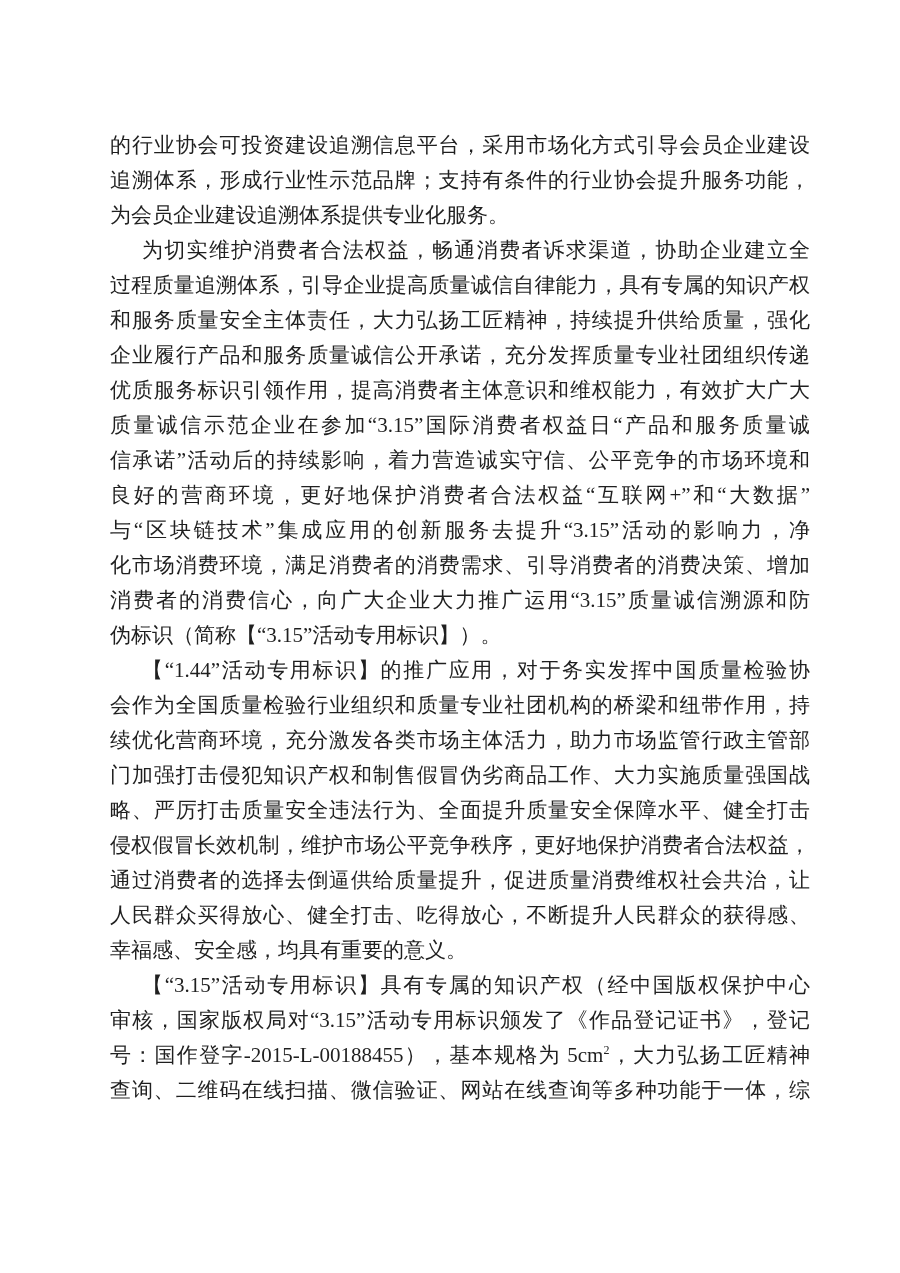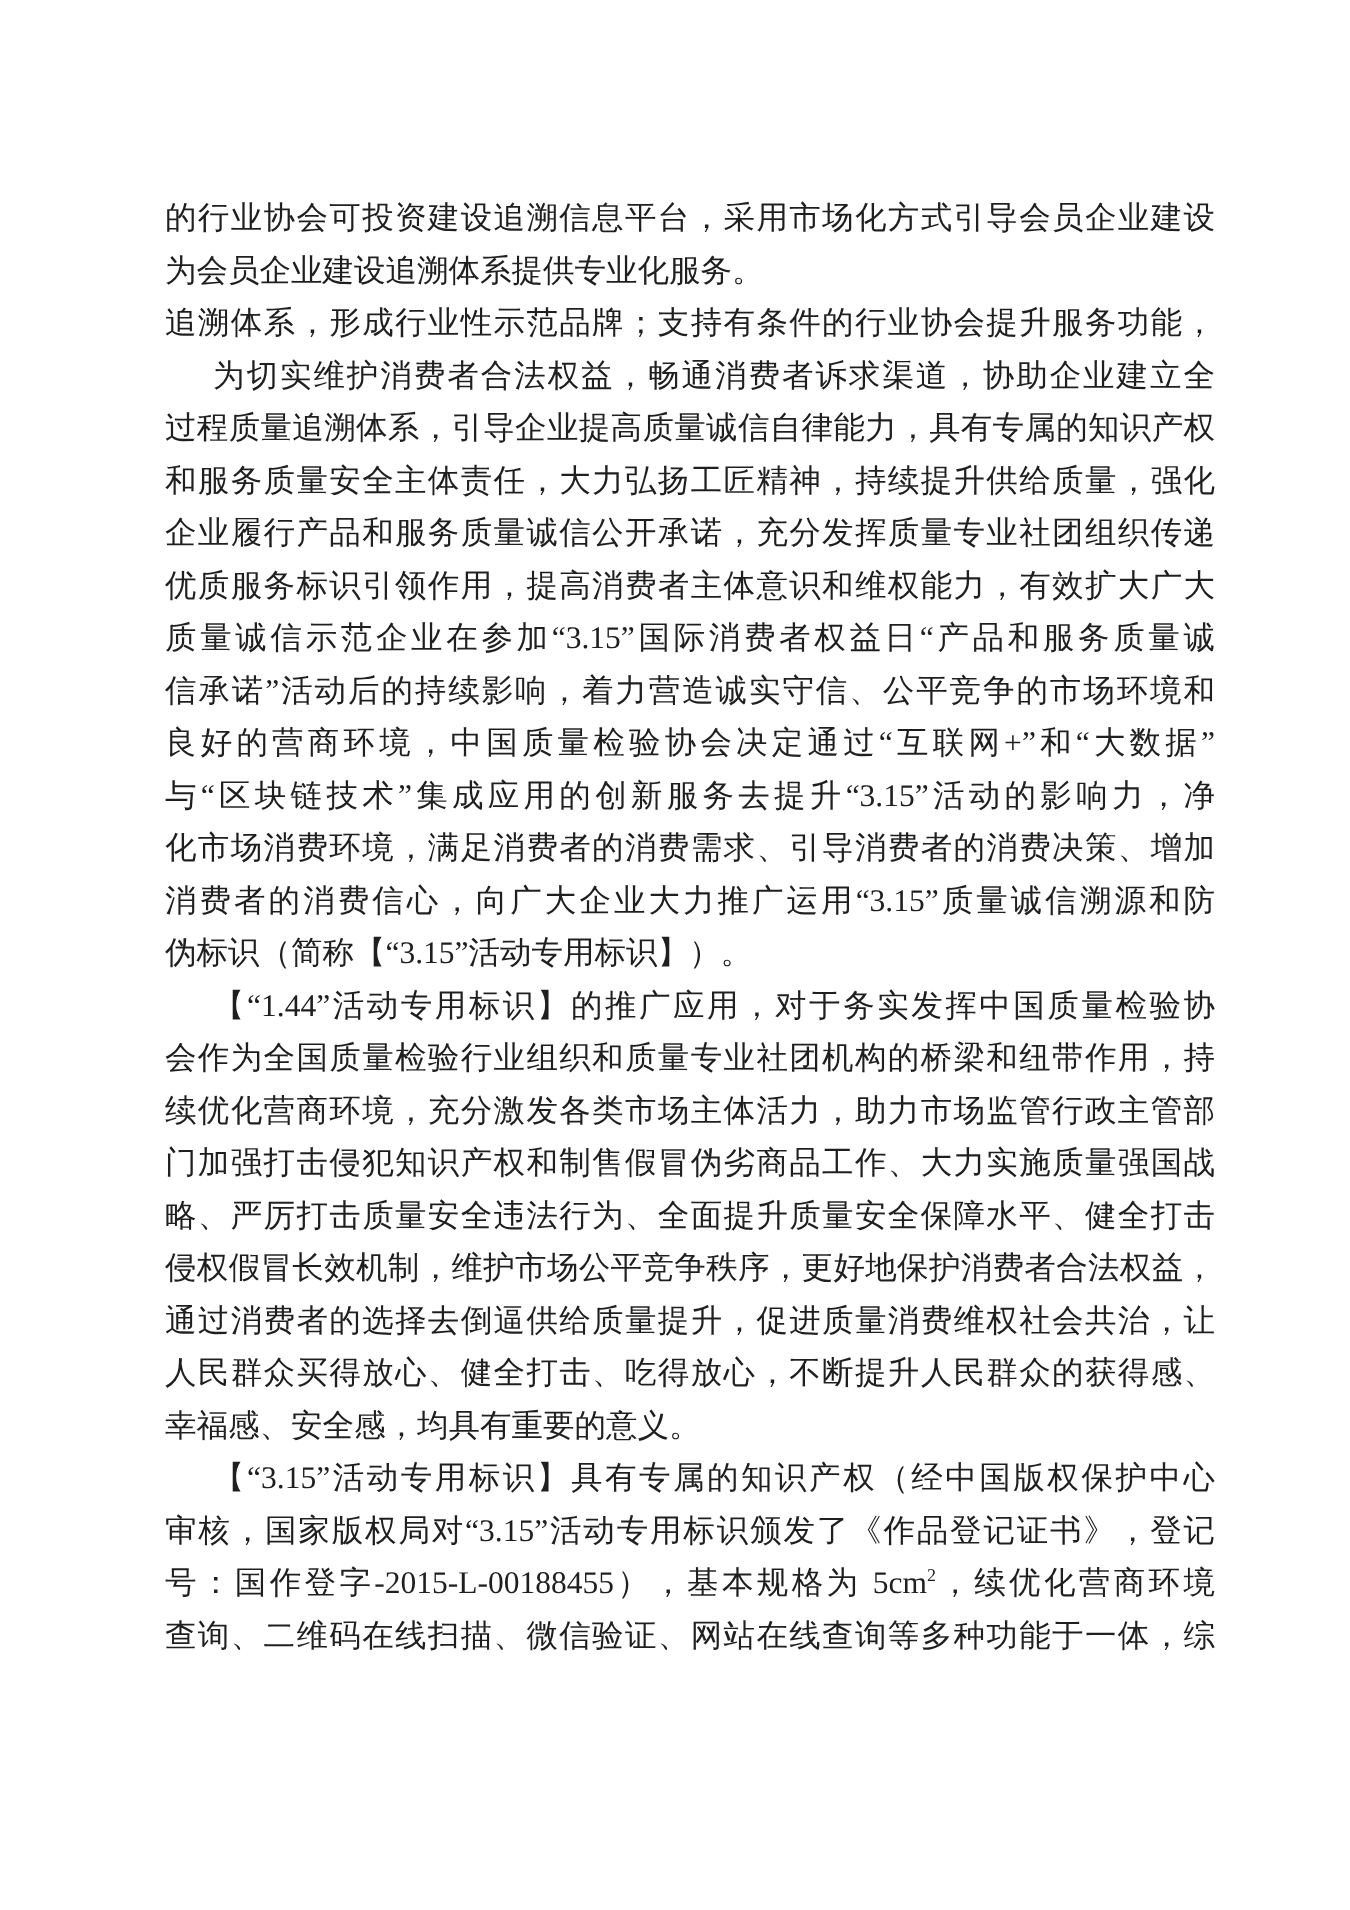--- a/index.html
+++ b/index.html
@@ -61,47 +61,47 @@
     transform: translateY(-1px);
   }
 </style>
 </head>
 <body>
 
 <div class="page">
 
   <div class="text-block">
     <div class="line">的行业协会可投资建设追溯信息平台，采用市场化方式引导会员企业建设</div>
+    <div class="line">追溯体系，形成行业性示范品牌；支持有条件的行业协会提升服务功能，</div>
     <div class="line end">为会员企业建设追溯体系提供专业化服务。</div>
-    <div class="line">追溯体系，形成行业性示范品牌；支持有条件的行业协会提升服务功能，</div>
     <div class="line indent">为切实维护消费者合法权益，畅通消费者诉求渠道，协助企业建立全</div>
     <div class="line">过程质量追溯体系，引导企业提高质量诚信自律能力，具有专属的知识产权</div>
     <div class="line">和服务质量安全主体责任，大力弘扬工匠精神，持续提升供给质量，强化</div>
     <div class="line">企业履行产品和服务质量诚信公开承诺，充分发挥质量专业社团组织传递</div>
     <div class="line">优质服务标识引领作用，提高消费者主体意识和维权能力，有效扩大广大</div>
     <div class="line">质量诚信示范企业在参加“3.15”国际消费者权益日“产品和服务质量诚</div>
     <div class="line">信承诺”活动后的持续影响，着力营造诚实守信、公平竞争的市场环境和</div>
-    <div class="line">良好的营商环境，中国质量检验协会决定通过“互联网+”和“大数据”</div>
+    <div class="line">良好的营商环境，更好地保护消费者合法权益“互联网+”和“大数据”</div>
     <div class="line">与“区块链技术”集成应用的创新服务去提升“3.15”活动的影响力，净</div>
     <div class="line">化市场消费环境，满足消费者的消费需求、引导消费者的消费决策、增加</div>
     <div class="line">消费者的消费信心，向广大企业大力推广运用“3.15”质量诚信溯源和防</div>
     <div class="line end">伪标识（简称【“3.15”活动专用标识】）。</div>
     <div class="line indent">【“1.44”活动专用标识】的推广应用，对于务实发挥中国质量检验协</div>
     <div class="line">会作为全国质量检验行业组织和质量专业社团机构的桥梁和纽带作用，持</div>
     <div class="line">续优化营商环境，充分激发各类市场主体活力，助力市场监管行政主管部</div>
     <div class="line">门加强打击侵犯知识产权和制售假冒伪劣商品工作、大力实施质量强国战</div>
     <div class="line">略、严厉打击质量安全违法行为、全面提升质量安全保障水平、健全打击</div>
     <div class="line">侵权假冒长效机制，维护市场公平竞争秩序，更好地保护消费者合法权益，</div>
     <div class="line">通过消费者的选择去倒逼供给质量提升，促进质量消费维权社会共治，让</div>
     <div class="line">人民群众买得放心、健全打击、吃得放心，不断提升人民群众的获得感、</div>
     <div class="line end">幸福感、安全感，均具有重要的意义。</div>
     <div class="line indent">【“3.15”活动专用标识】具有专属的知识产权（经中国版权保护中心</div>
     <div class="line">审核，国家版权局对“3.15”活动专用标识颁发了《作品登记证书》，登记</div>
     <div class="line">
-      <span>号：国作登字-2015-L-00188455），基本规格为 5cm</span><span class="sup">2</span><span>，续优化营商环境</span>
+      <span>号：国作登字-2015-L-00188455），基本规格为 5cm</span><span class="sup">2</span><span>，大力弘扬工匠精神</span>
     </div>
     <div class="line">查询、二维码在线扫描、微信验证、网站在线查询等多种功能于一体，综</div>
   </div>
 
   <div class="page-footer">
     <span class="dash">—</span>
     <span class="num">20</span>
     <span class="dash">—</span>
   </div>
 

